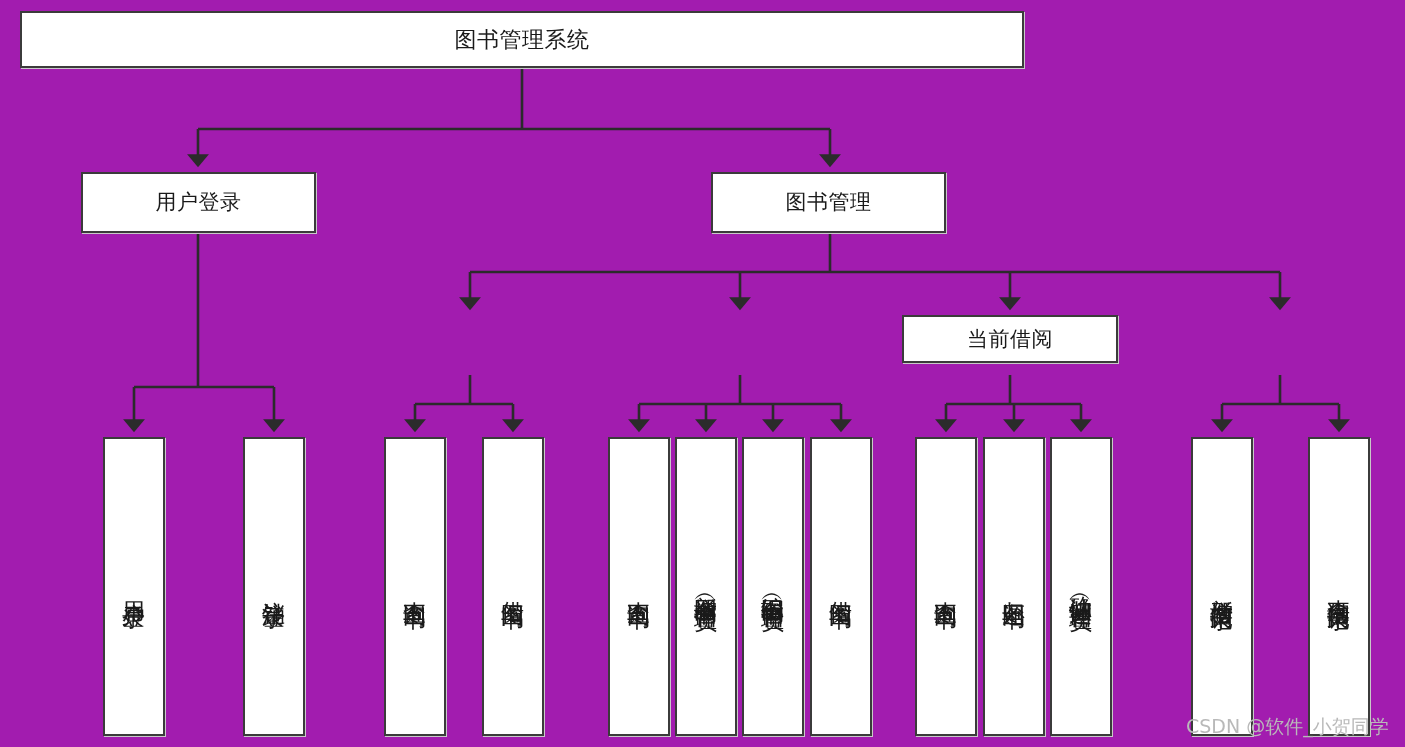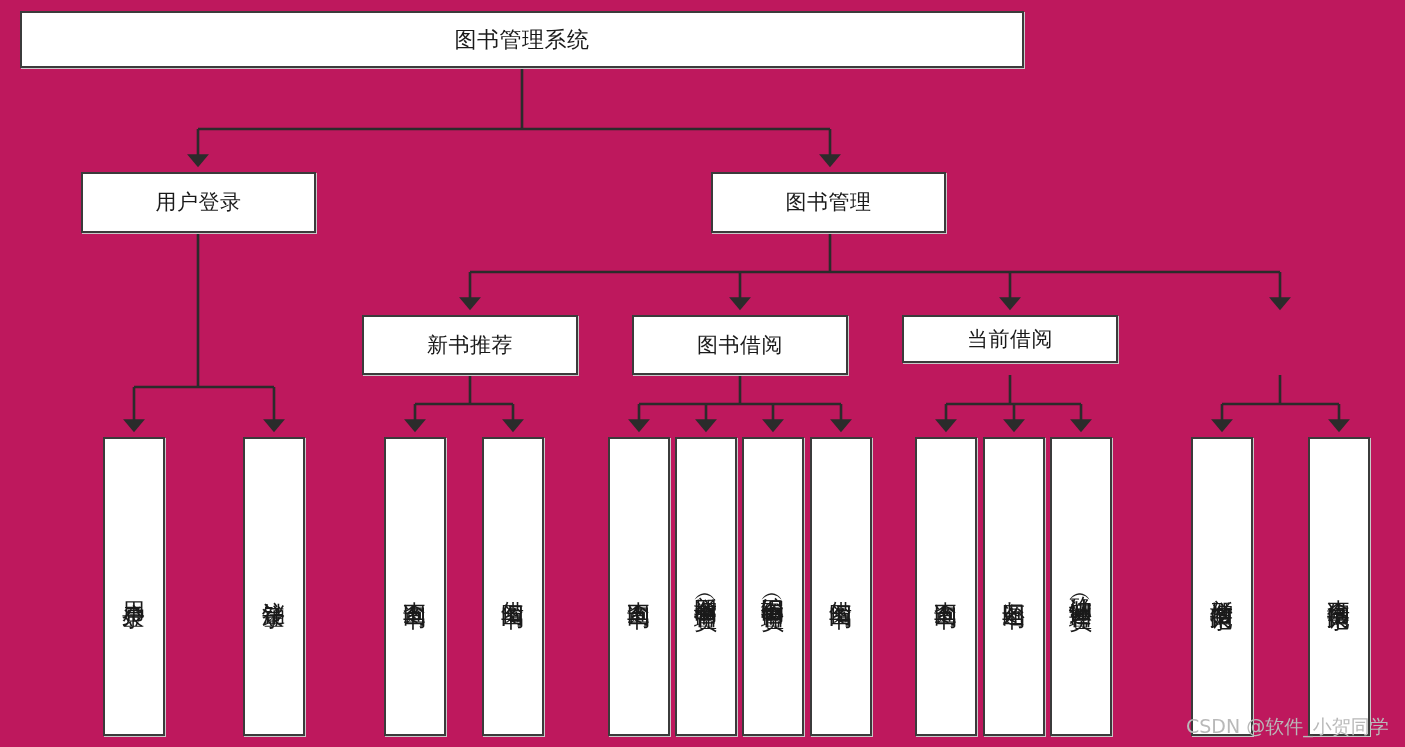--- a/index.html
+++ b/index.html
@@ -8,21 +8,21 @@
     padding: 0;
     background: #ffffff;
   }
   body {
     font-family: "DejaVu Sans", "Liberation Sans", sans-serif;
   }
   #canvas {
     position: relative;
     width: 1405px;
     height: 747px;
-    background: #be185d;
+    background: #a21caf;
     overflow: hidden;
   }
   svg.edges {
     position: absolute;
     left: 0;
     top: 0;
     width: 1405px;
     height: 747px;
     pointer-events: none;
   }
@@ -134,26 +134,20 @@
     <span class="label">图书管理系统</span>
   </div>
 
   <div class="node horiz" style="left:81px; top:172px; width:235px; height:61px;">
     <span class="label">用户登录</span>
   </div>
   <div class="node horiz" style="left:711px; top:172px; width:235px; height:61px;">
     <span class="label">图书管理</span>
   </div>
 
-  <div class="node horiz" style="left:362px; top:315px; width:216px; height:60px;">
-    <span class="label">新书推荐</span>
-  </div>
-  <div class="node horiz" style="left:632px; top:315px; width:216px; height:60px;">
-    <span class="label">图书借阅</span>
-  </div>
   <div class="node horiz" style="left:902px; top:315px; width:216px; height:48px;">
     <span class="label">当前借阅</span>
   </div>
 
   <div class="node vert" style="left:103px; top:437px; width:62px; height:299px;">
     <span class="label">用户登录</span>
   </div>
   <div class="node vert" style="left:243px; top:437px; width:62px; height:299px;">
     <span class="label">注销登录</span>
   </div>

